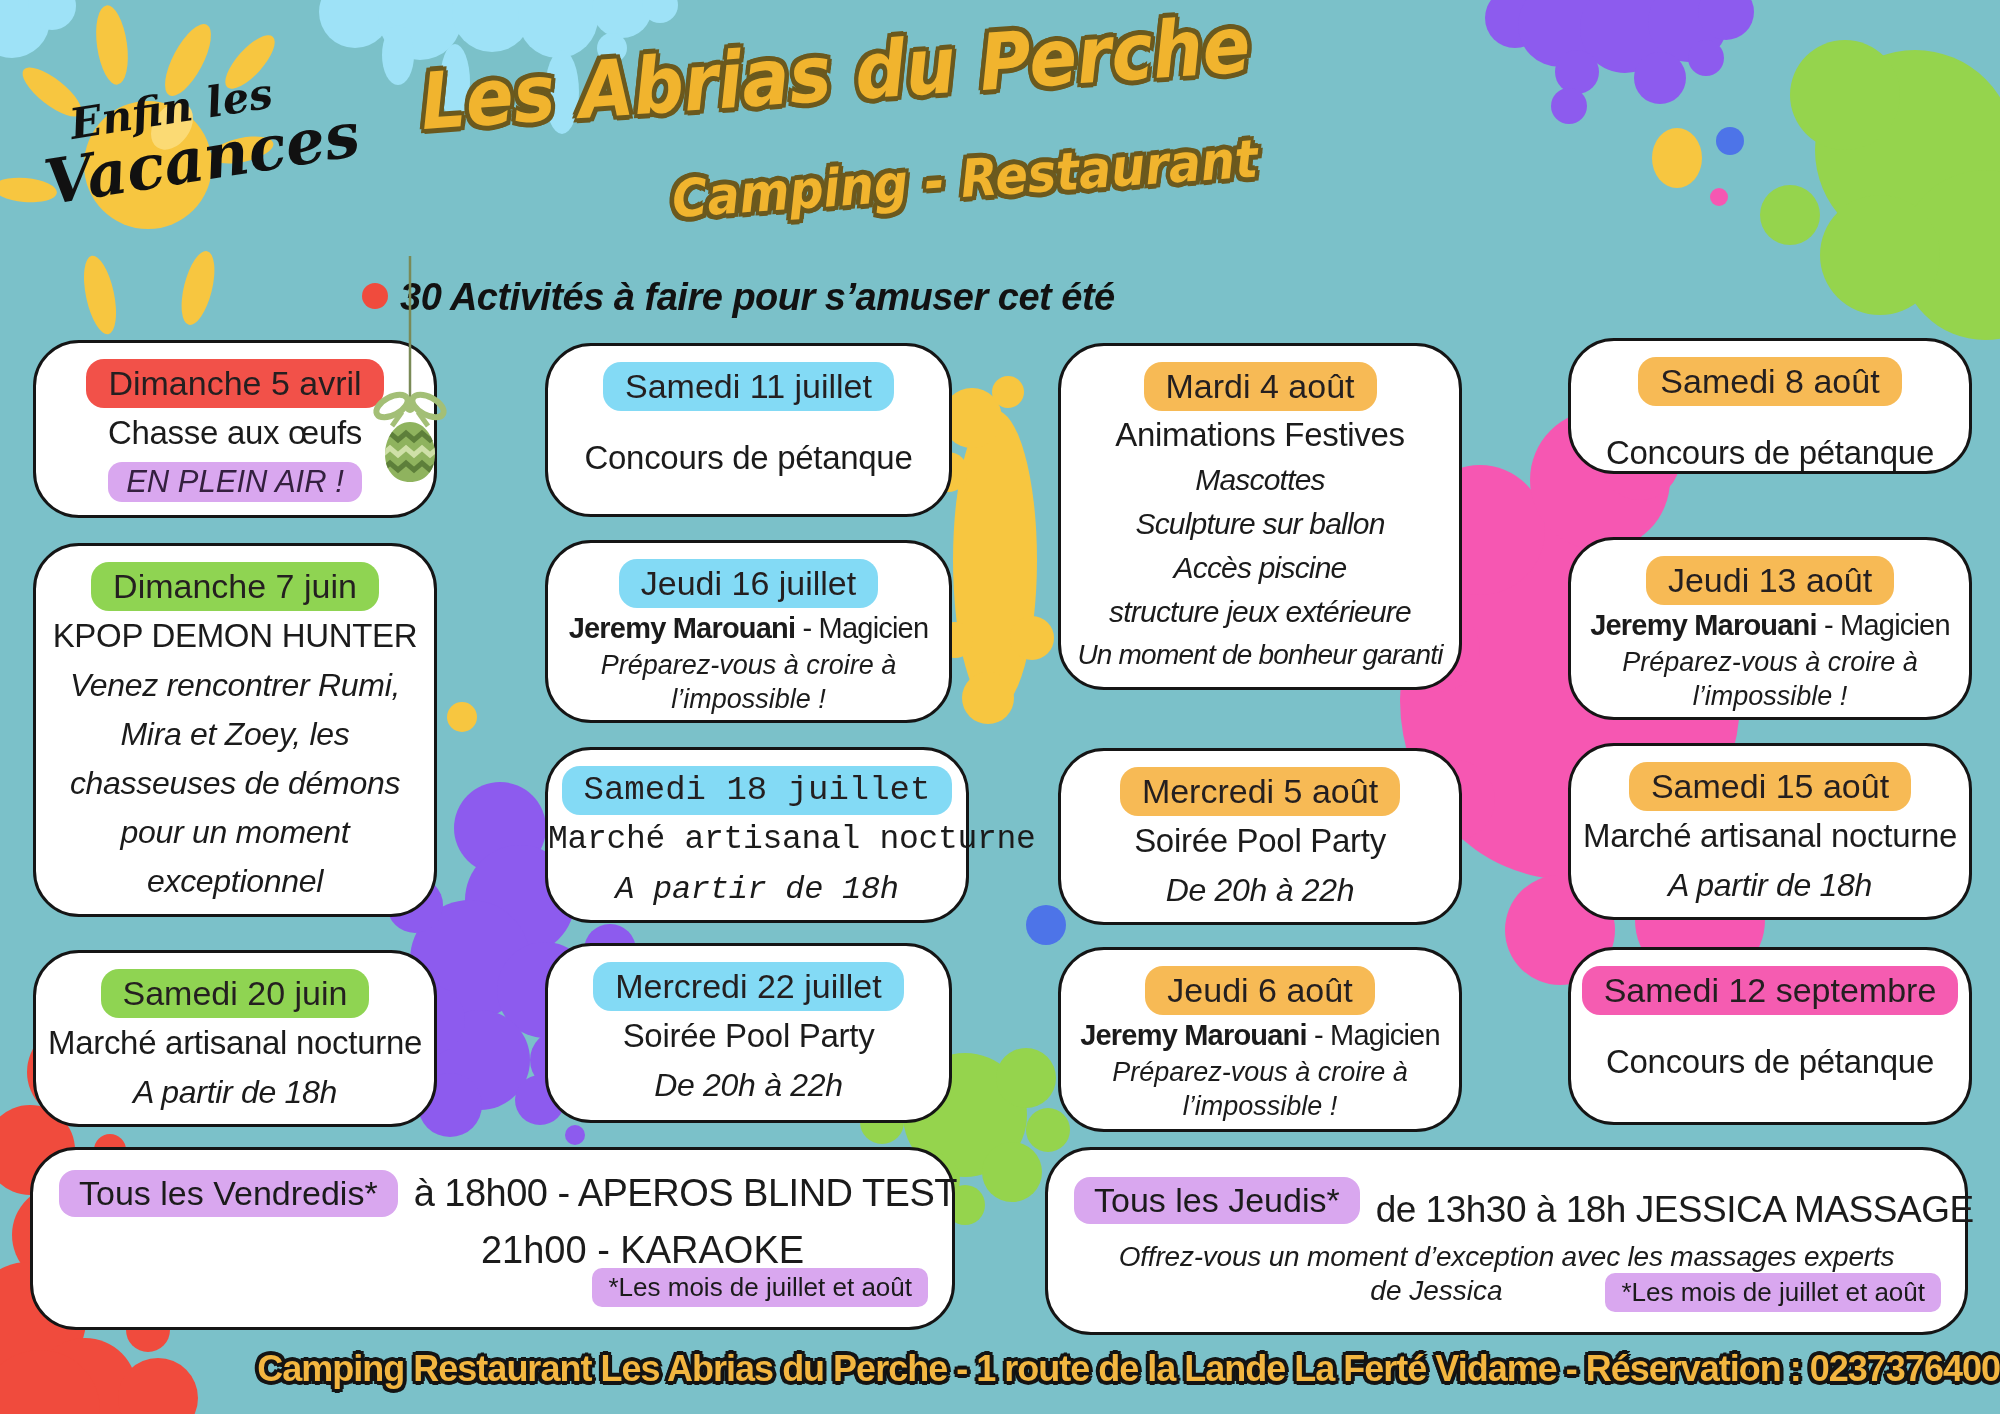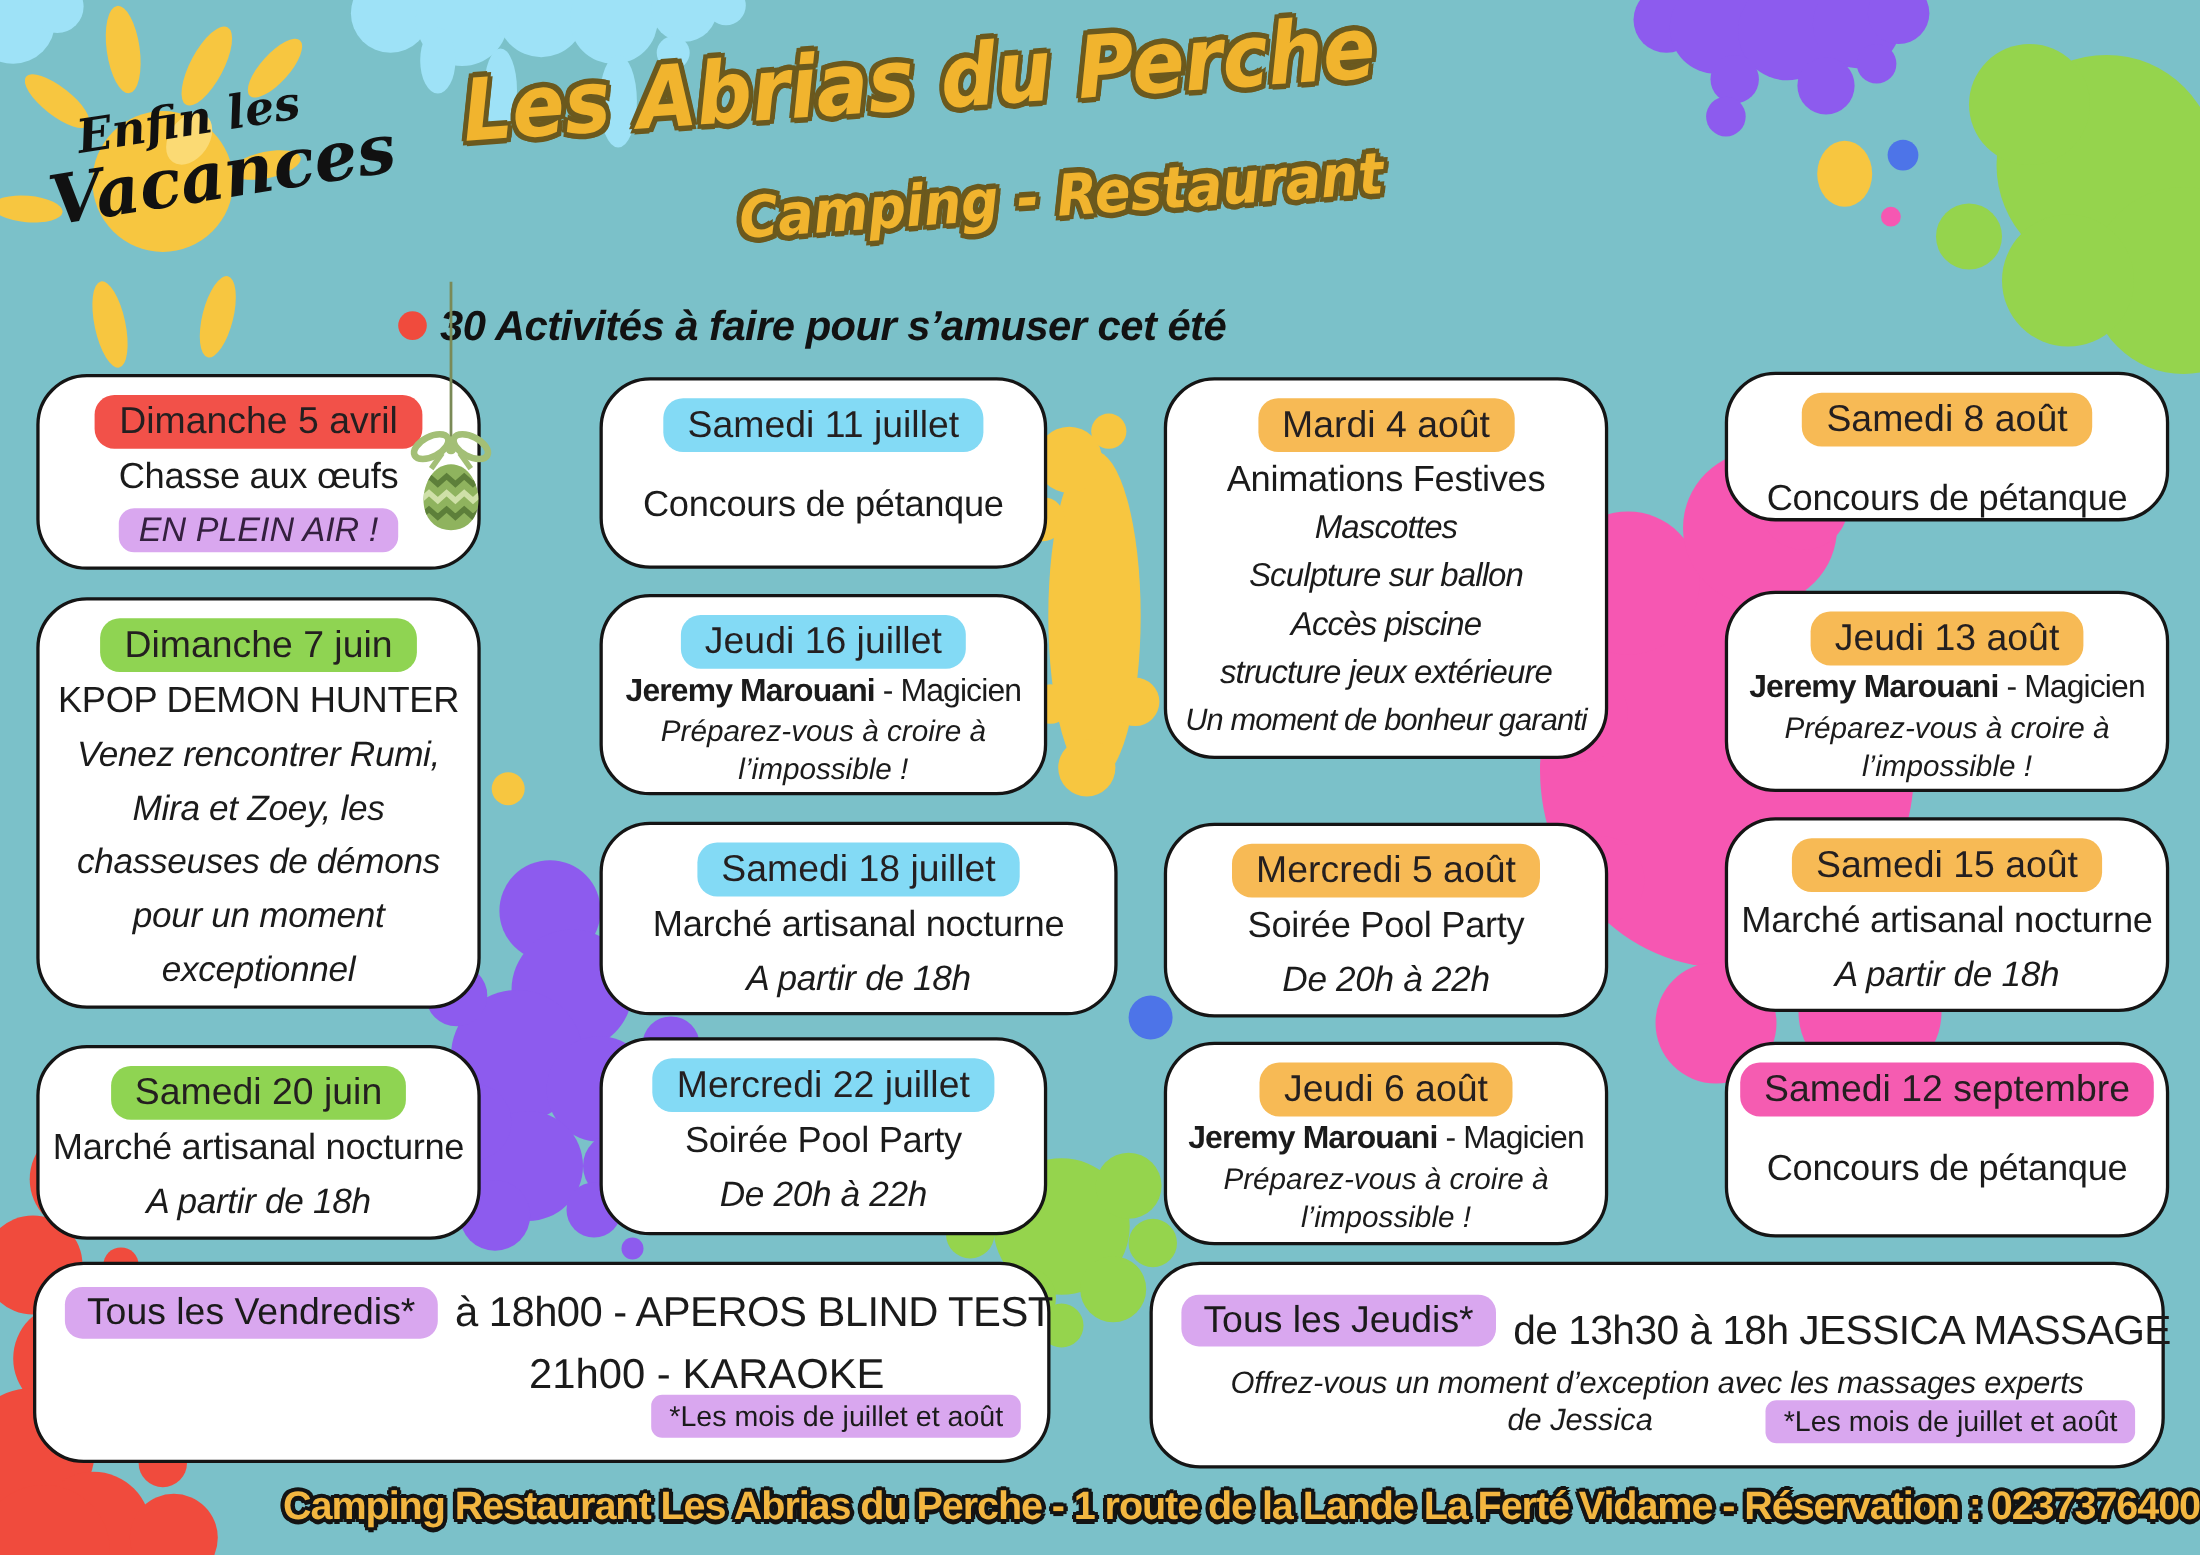--- a/index.html
+++ b/index.html
@@ -188,21 +188,21 @@
       </div>
       <div class="wline2">Offrez-vous un moment d’exception avec les massages experts</div>
       <div class="wline3">de Jessica</div>
       <span class="wnote">*Les mois de juillet et août</span>
     </div>
   <div class="card" style="left: 33px; top: 340px; width: 404px; height: 178px;"><div class="badge" style="background: rgb(242, 81, 73);">Dimanche 5 avril</div><div class="ln-plain">Chasse aux œufs</div><div class="ln-pillwrap"><span class="ln-pill">EN PLEIN AIR !</span></div></div>
       <div class="card" style="left: 33px; top: 543px; width: 404px; height: 374px;"><div class="badge" style="background: rgb(143, 212, 82);">Dimanche 7 juin</div><div class="ln-plain">KPOP DEMON HUNTER</div><div class="ln-italic">Venez rencontrer Rumi,</div><div class="ln-italic">Mira et Zoey, les</div><div class="ln-italic">chasseuses de démons</div><div class="ln-italic">pour un moment</div><div class="ln-italic">exceptionnel</div></div>
       <div class="card" style="left: 33px; top: 950px; width: 404px; height: 177px;"><div class="badge" style="background: rgb(143, 212, 82);">Samedi 20 juin</div><div class="ln-plain">Marché artisanal nocturne</div><div class="ln-italic">A partir de 18h</div></div>
       <div class="card roomy" style="left: 545px; top: 343px; width: 407px; height: 174px;"><div class="badge" style="background: rgb(131, 218, 245);">Samedi 11 juillet</div><div class="ln-plain">Concours de pétanque</div></div>
       <div class="card" style="left: 545px; top: 540px; width: 407px; height: 183px;"><div class="badge" style="background: rgb(131, 218, 245);">Jeudi 16 juillet</div><div class="ln-mag"><b>Jeremy Marouani</b> - Magicien</div><div class="ln-small">Préparez-vous à croire à</div><div class="ln-small">l’impossible !</div></div>
-      <div class="card" style="left: 545px; top: 747px; width: 471px; height: 176px;"><div class="badge" style="background: rgb(131, 218, 245);">Samedi 18 juillet</div><div class="ln-plain">Marché artisanal nocturne</div><div class="ln-italic">A partir de 18h</div></div>
+      <div class="card" style="left: 545px; top: 747px; width: 424px; height: 176px; font-family: Liberation Mono, monospace;"><div class="badge" style="background: rgb(131, 218, 245);">Samedi 18 juillet</div><div class="ln-plain">Marché artisanal nocturne</div><div class="ln-italic">A partir de 18h</div></div>
       <div class="card" style="left: 545px; top: 943px; width: 407px; height: 180px;"><div class="badge" style="background: rgb(131, 218, 245);">Mercredi 22 juillet</div><div class="ln-plain">Soirée Pool Party</div><div class="ln-italic">De 20h à 22h</div></div>
       <div class="card tight" style="left: 1058px; top: 343px; width: 404px; height: 347px;"><div class="badge" style="background: rgb(247, 186, 85);">Mardi 4 août</div><div class="ln-plain">Animations Festives</div><div class="ln-italic">Mascottes</div><div class="ln-italic">Sculpture sur ballon</div><div class="ln-italic">Accès piscine</div><div class="ln-italic">structure jeux extérieure</div><div class="ln-italic">Un moment de bonheur garanti</div></div>
       <div class="card" style="left: 1058px; top: 748px; width: 404px; height: 177px;"><div class="badge" style="background: rgb(247, 186, 85);">Mercredi 5 août</div><div class="ln-plain">Soirée Pool Party</div><div class="ln-italic">De 20h à 22h</div></div>
       <div class="card" style="left: 1058px; top: 947px; width: 404px; height: 185px;"><div class="badge" style="background: rgb(247, 186, 85);">Jeudi 6 août</div><div class="ln-mag"><b>Jeremy Marouani</b> - Magicien</div><div class="ln-small">Préparez-vous à croire à</div><div class="ln-small">l’impossible !</div></div>
       <div class="card roomy" style="left: 1568px; top: 338px; width: 404px; height: 136px;"><div class="badge" style="background: rgb(247, 186, 85);">Samedi 8 août</div><div class="ln-plain">Concours de pétanque</div></div>
       <div class="card" style="left: 1568px; top: 537px; width: 404px; height: 183px;"><div class="badge" style="background: rgb(247, 186, 85);">Jeudi 13 août</div><div class="ln-mag"><b>Jeremy Marouani</b> - Magicien</div><div class="ln-small">Préparez-vous à croire à</div><div class="ln-small">l’impossible !</div></div>
       <div class="card" style="left: 1568px; top: 743px; width: 404px; height: 177px;"><div class="badge" style="background: rgb(247, 186, 85);">Samedi 15 août</div><div class="ln-plain">Marché artisanal nocturne</div><div class="ln-italic">A partir de 18h</div></div>
       <div class="card roomy" style="left: 1568px; top: 947px; width: 404px; height: 178px;"><div class="badge" style="background: rgb(245, 92, 177);">Samedi 12 septembre</div><div class="ln-plain">Concours de pétanque</div></div>
     </div>
 

